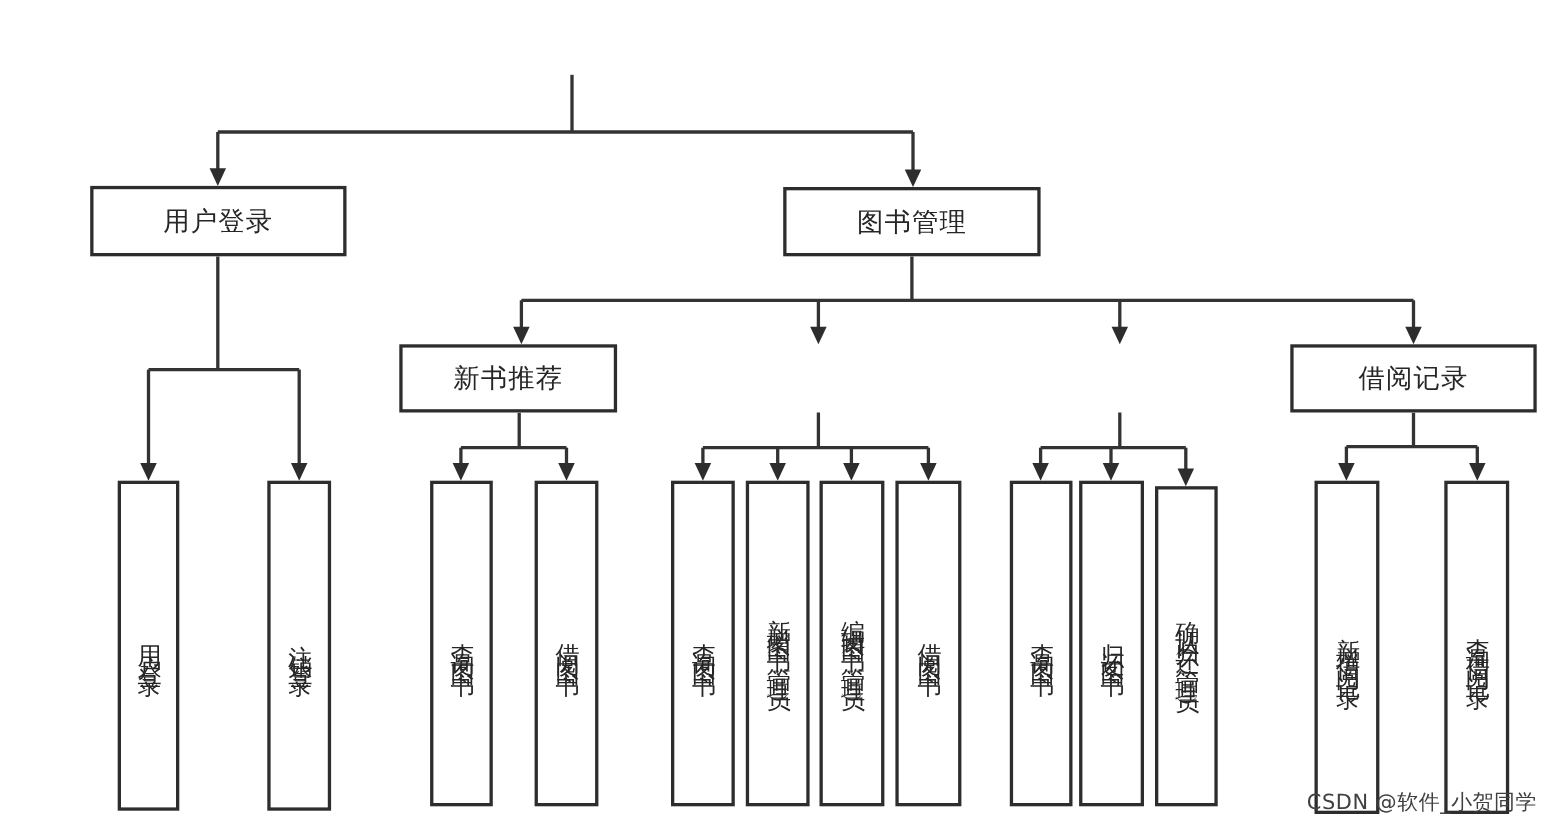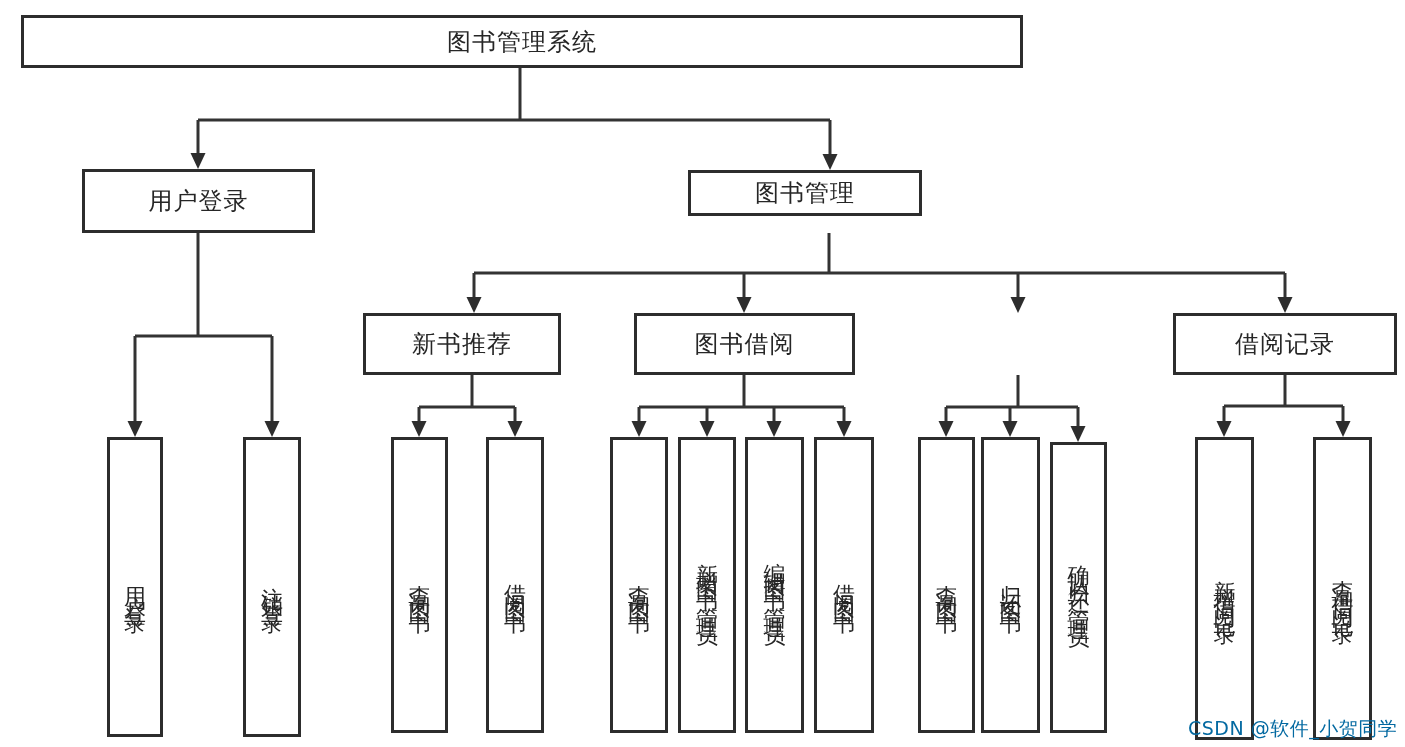--- a/index.html
+++ b/index.html
@@ -40,21 +40,21 @@
     letter-spacing: 9px;
     color: #262626;
     line-height: 1;
     white-space: nowrap;
   }
   .watermark {
     position: absolute;
     left: 1188px;
     top: 716px;
     font-size: 19px;
-    color: #0369a1;
+    color: #404040;
     letter-spacing: 0.5px;
     white-space: nowrap;
   }
 </style>
 </head>
 <body>
 
 <div id="canvas">
 
   <svg id="connectors" viewBox="0 0 1405 747" xmlns="http://www.w3.org/2000/svg">
@@ -126,36 +126,30 @@
     <g>
       <line x1="1285" y1="375" x2="1285" y2="406"></line>
       <line x1="1224" y1="406" x2="1343" y2="406"></line>
       <line x1="1224" y1="406" x2="1224" y2="423"></line>
       <path d="M1216.5,421 L1231.5,421 L1224,437 Z"></path>
       <line x1="1343" y1="406" x2="1343" y2="423"></line>
       <path d="M1335.5,421 L1350.5,421 L1343,437 Z"></path>
     </g>
   </svg>
 
-  <div class="box" style="left:21px;top:15px;width:1002px;height:53px">
-    <span class="h-label">图书管理系统</span>
-  </div>
 
   <div class="box" style="left:82px;top:169px;width:233px;height:64px">
     <span class="h-label">用户登录</span>
   </div>
-  <div class="box" style="left:688px;top:170px;width:234px;height:46px">
+  <div class="box" style="left:712px;top:170px;width:234px;height:63px">
     <span class="h-label">图书管理</span>
   </div>
 
   <div class="box" style="left:363px;top:313px;width:198px;height:62px">
     <span class="h-label">新书推荐</span>
-  </div>
-  <div class="box" style="left:634px;top:313px;width:221px;height:62px">
-    <span class="h-label">图书借阅</span>
   </div>
   <div class="box" style="left:1173px;top:313px;width:224px;height:62px">
     <span class="h-label">借阅记录</span>
   </div>
 
   <div class="box" style="left:107px;top:437px;width:56px;height:300px">
     <span class="v-label">用户登录</span>
   </div>
   <div class="box" style="left:243px;top:437px;width:58px;height:300px">
     <span class="v-label">注销登录</span>

